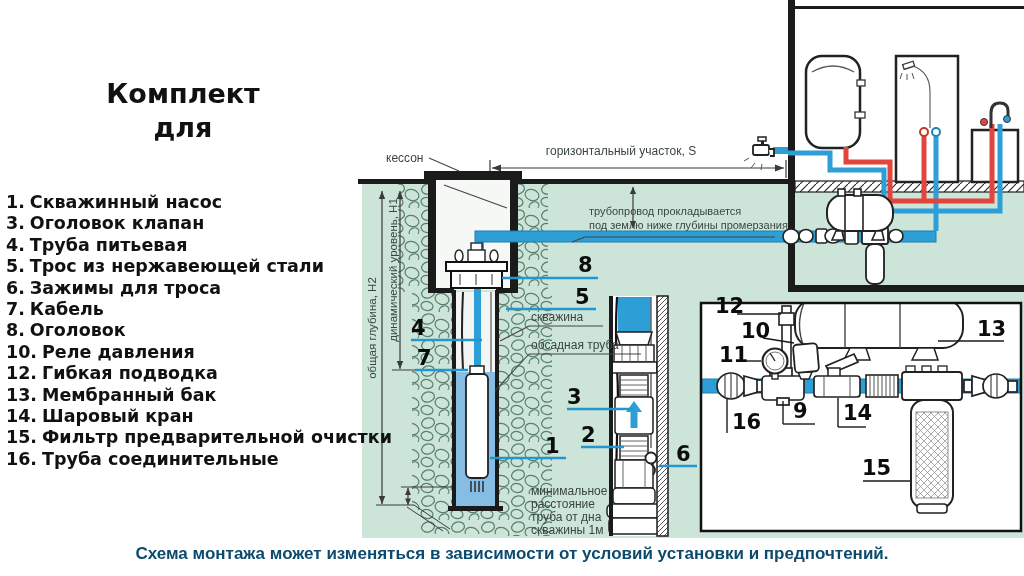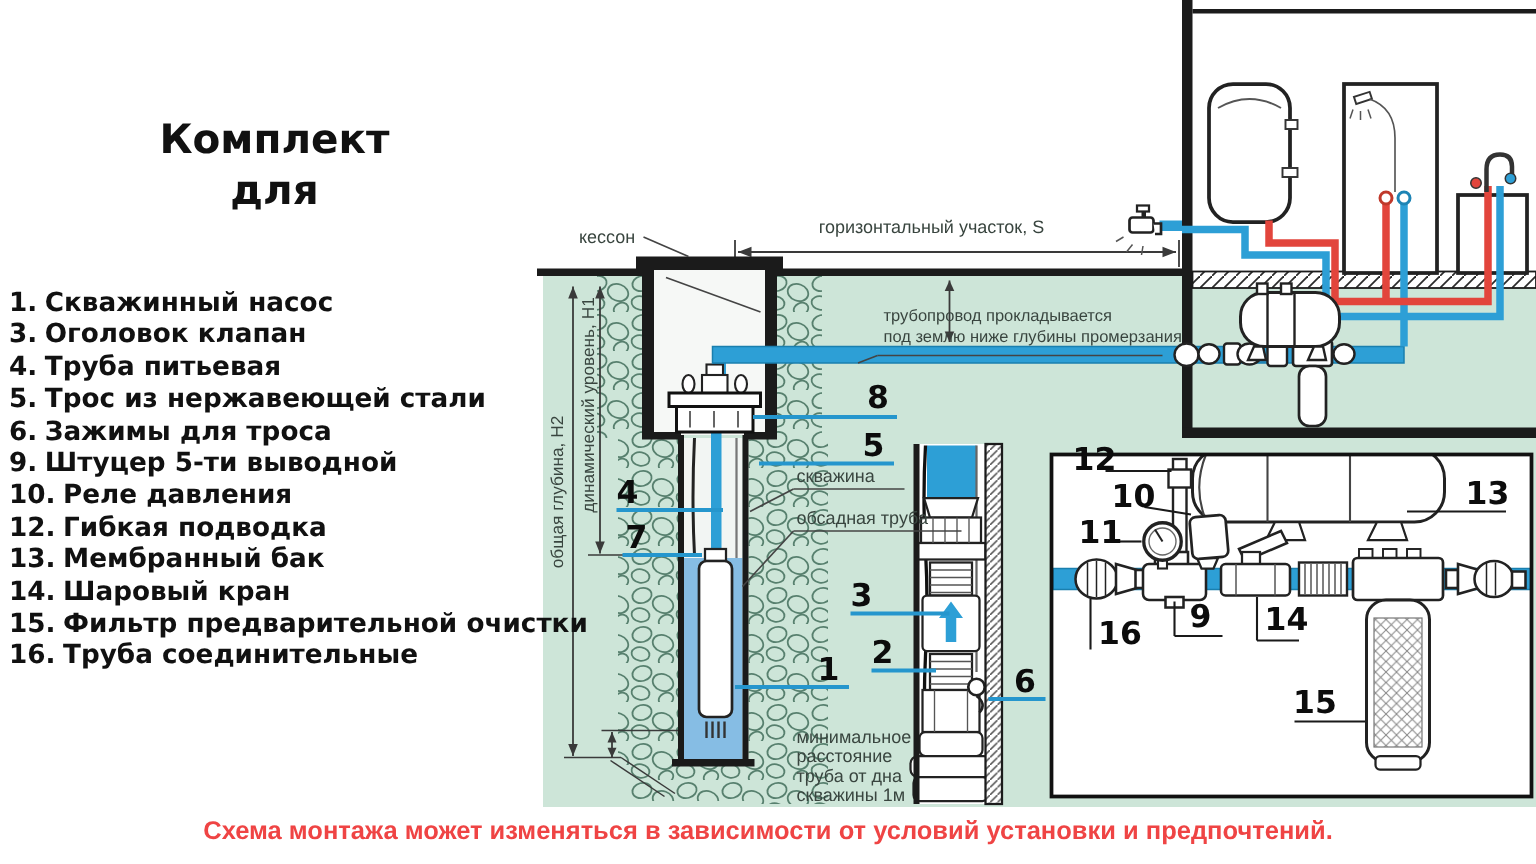--- a/index.html
+++ b/index.html
@@ -9,21 +9,21 @@
   .title-line{position:absolute;width:330px;left:18px;text-align:center;
     font:bold 27px "DejaVu Sans",sans-serif;color:#111;}
   #legend{position:absolute;left:6px;top:192px;}
   .legend-item{font:bold 17.5px "DejaVu Sans",sans-serif;color:#111;line-height:21.4px;white-space:nowrap;}
   .legend-item .num{margin-right:5px;}
   .co{position:absolute;font:bold 21px "DejaVu Sans",sans-serif;color:#0c0c0c;line-height:21px;}
   .lbl{position:absolute;font:12px "Liberation Sans",sans-serif;color:#39453f;white-space:nowrap;text-align:right;}
   .lbl.small{font-size:11px;}
   .rot{transform:rotate(-90deg);text-align:center;font-size:11.5px;}
   #footer-note{position:absolute;left:0;top:544px;width:1024px;text-align:center;
-    font:600 17px "Liberation Sans",sans-serif;color:#ef4444;}
+    font:600 17px "Liberation Sans",sans-serif;color:#0c4a6e;}
 </style>
 </head>
 <body>
 
 <div id="stage">
 
   <svg id="diagram-svg" width="1024" height="576" viewBox="0 0 1024 576">
     <defs>
       <pattern id="pebbles" width="30" height="26" patternUnits="userSpaceOnUse">
         <rect width="30" height="26" fill="#cde5d8"></rect>
@@ -361,21 +361,22 @@
 
   <div class="title-line" style="top:78px">Комплект</div>
   <div class="title-line" style="top:112px">для</div>
 
   <div id="legend">
     <div class="legend-item"><span class="num">1.</span><span>Скважинный насос</span></div>
     <div class="legend-item"><span class="num">3.</span><span>Оголовок клапан</span></div>
     <div class="legend-item"><span class="num">4.</span><span>Труба питьевая</span></div>
     <div class="legend-item"><span class="num">5.</span><span>Трос из нержавеющей стали</span></div>
     <div class="legend-item"><span class="num">6.</span><span>Зажимы для троса</span></div>
-    <div class="legend-item"><span class="num">9.</span><span>Штуцер 5-ти выводной</span></div>
+    <div class="legend-item"><span class="num">7.</span><span>Кабель</span></div>
+    <div class="legend-item"><span class="num">8.</span><span>Оголовок</span></div>
     <div class="legend-item"><span class="num">10.</span><span>Реле давления</span></div>
     <div class="legend-item"><span class="num">12.</span><span>Гибкая подводка</span></div>
     <div class="legend-item"><span class="num">13.</span><span>Мембранный бак</span></div>
     <div class="legend-item"><span class="num">14.</span><span>Шаровый кран</span></div>
     <div class="legend-item"><span class="num">15.</span><span>Фильтр предварительной очистки</span></div>
     <div class="legend-item"><span class="num">16.</span><span>Труба соединительные</span></div>
   </div>
 
   <div class="lbl" style="left:386px;top:151px">кессон</div>
   <div class="lbl" style="left:491px;top:144px;width:260px;text-align:center">горизонтальный участок, S</div>

